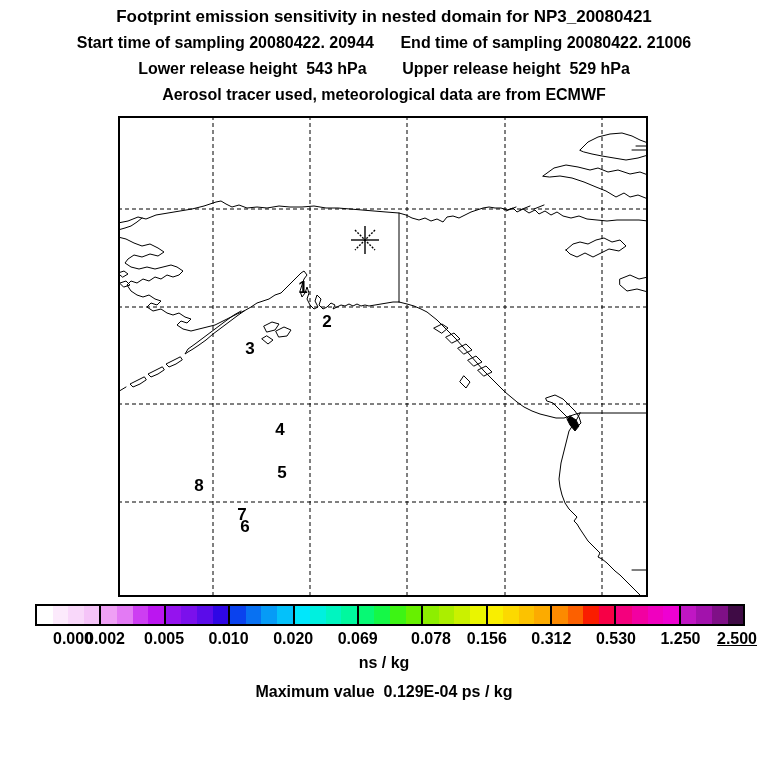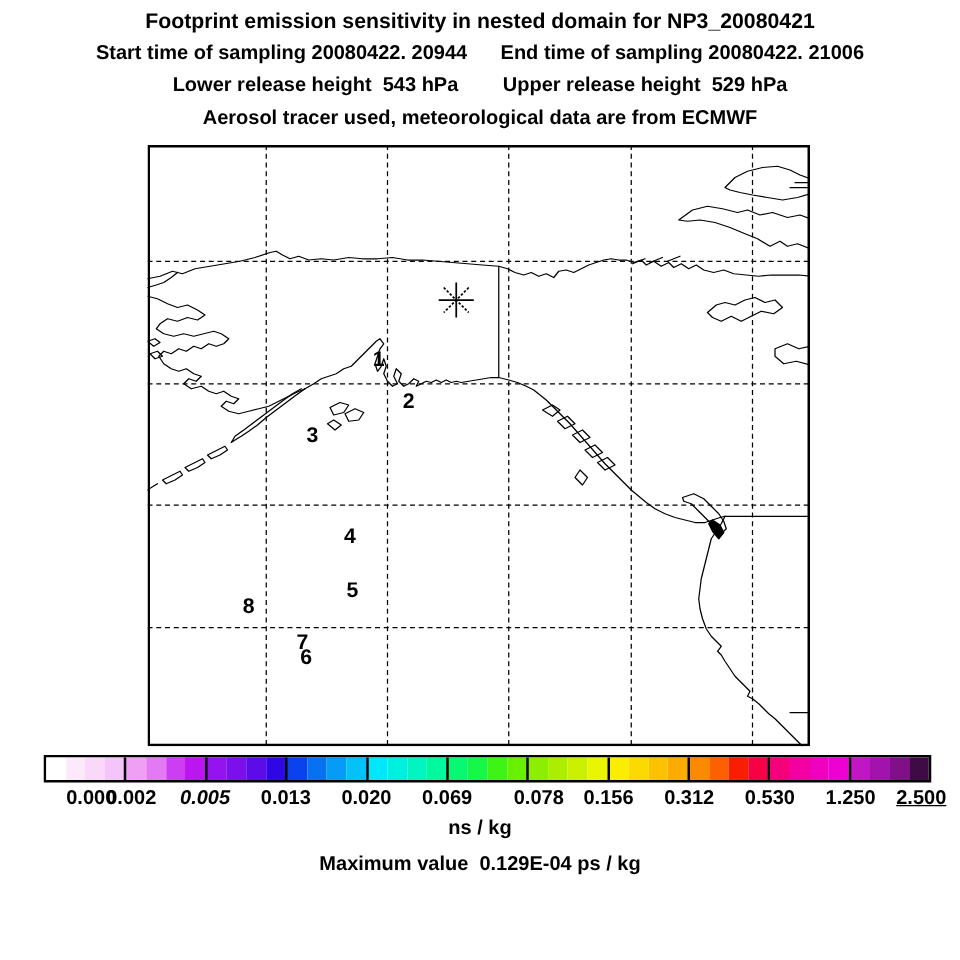--- a/index.html
+++ b/index.html
@@ -153,22 +153,22 @@
     <div class="cb-cell" style="background: rgb(240, 0, 191);"></div>
     <div class="cb-cell" style="background: rgb(238, 0, 210);"></div>
     <div class="cb-cell seg-start" style="background: rgb(192, 22, 196);"></div>
     <div class="cb-cell" style="background: rgb(162, 18, 172);"></div>
     <div class="cb-cell" style="background: rgb(127, 16, 135);"></div>
     <div class="cb-cell" style="background: rgb(63, 11, 69);"></div>
   </div>
 <div class="cb-ticks">
     <span class="cb-tick" style="left: 0px; margin-left: 38px;">0.000</span>
     <span class="cb-tick" style="left: 70px; text-align: right;">0.002</span>
-    <span class="cb-tick" style="left: 129.091px; font-style: italic;">0.005</span>
-    <span class="cb-tick" style="left: 193.636px;">0.013</span>
+    <span class="cb-tick" style="left: 129.091px;">0.005</span>
+    <span class="cb-tick" style="left: 193.636px;">0.010</span>
     <span class="cb-tick" style="left: 258.182px;">0.020</span>
     <span class="cb-tick" style="left: 322.727px;">0.069</span>
     <span class="cb-tick" style="left: 396px;">0.078</span>
     <span class="cb-tick" style="left: 451.818px;">0.156</span>
     <span class="cb-tick" style="left: 516.364px;">0.312</span>
     <span class="cb-tick" style="left: 580.909px;">0.530</span>
     <span class="cb-tick" style="left: 645.455px;">1.250</span>
     <span class="cb-tick" style="left: 702px; text-decoration: underline;">2.500</span>
   </div>
 <div class="hline sub units">ns / kg</div>

